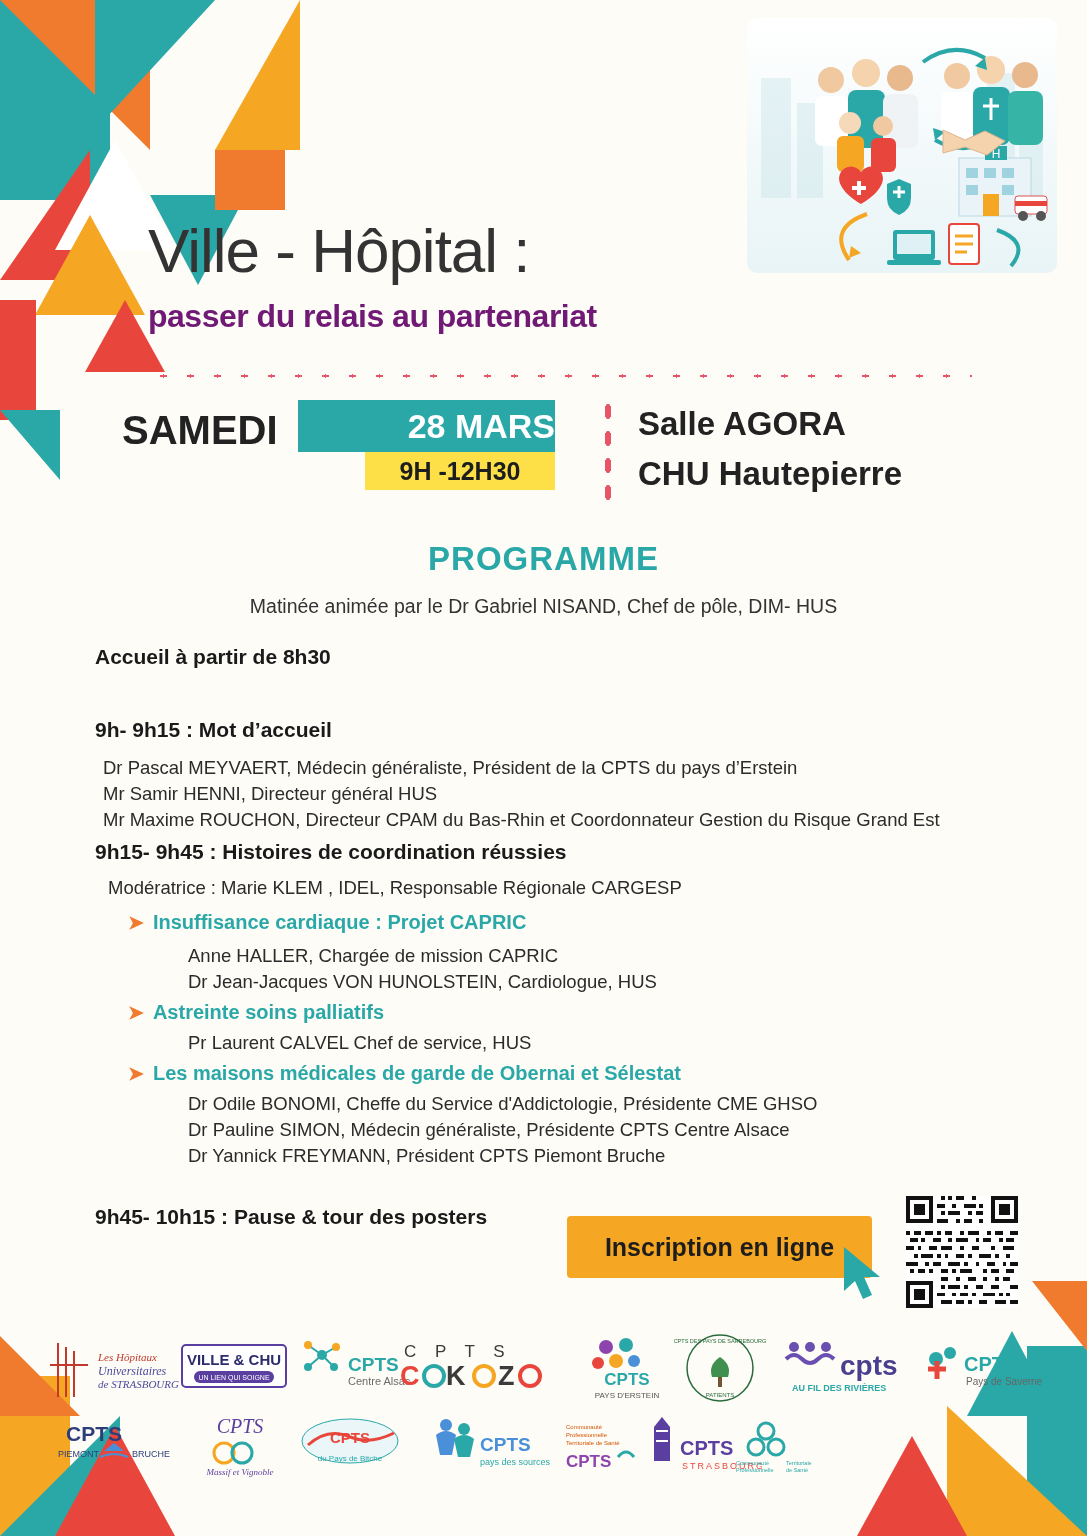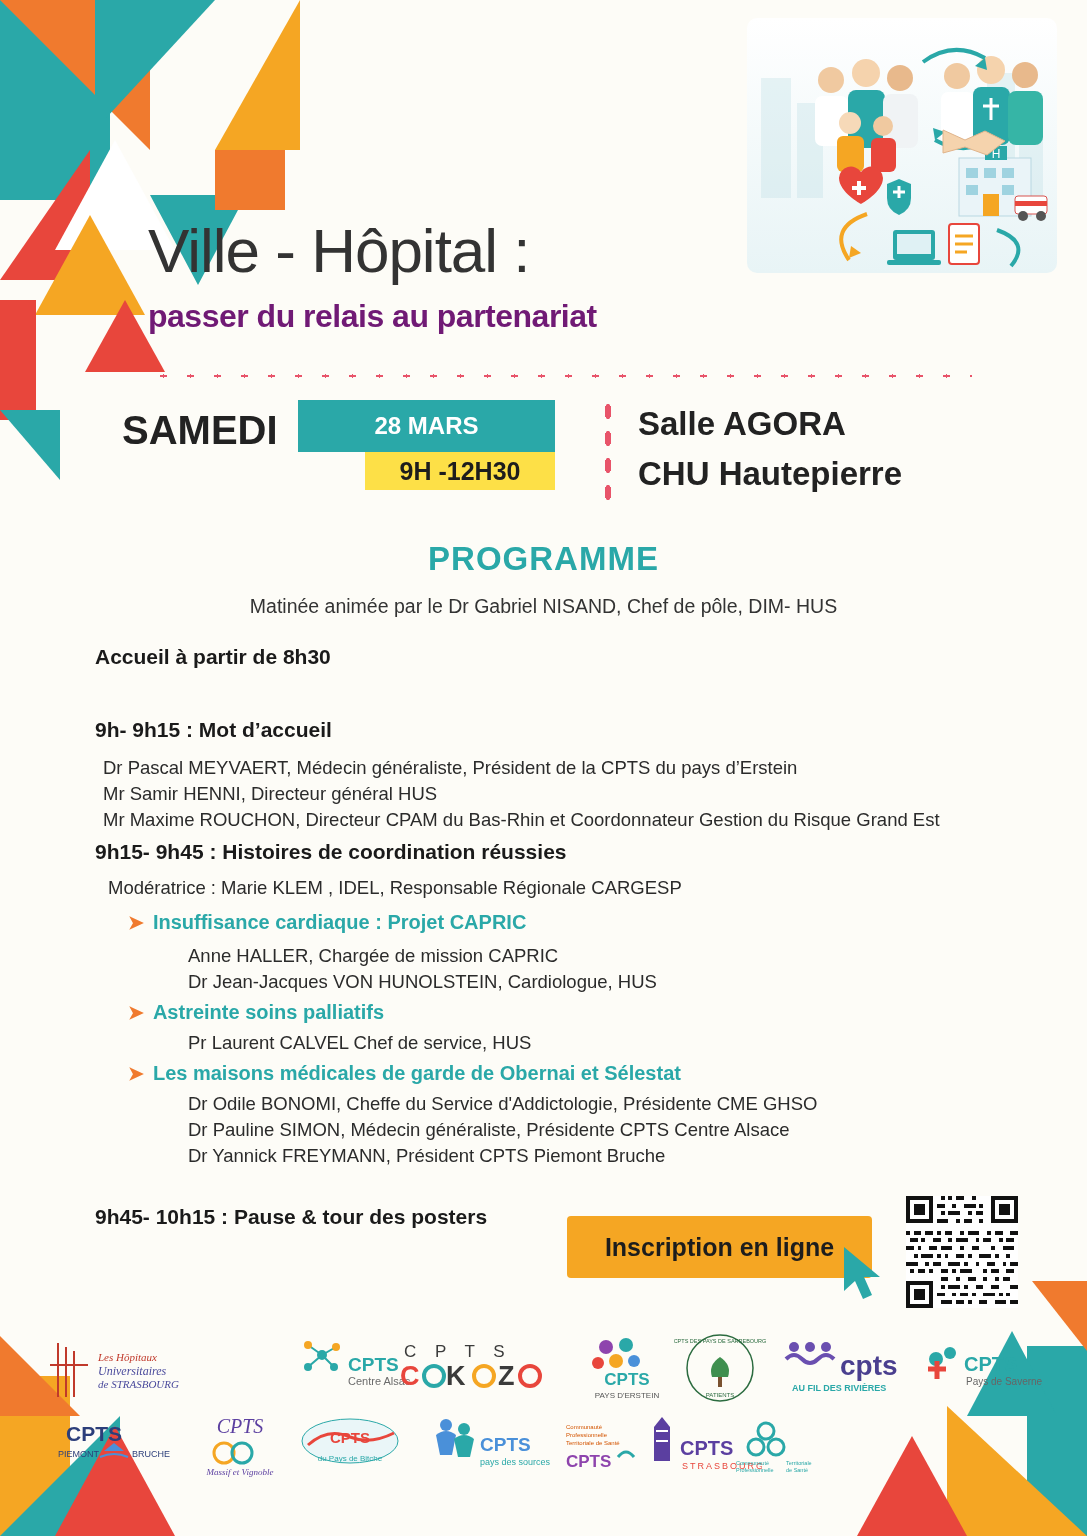--- a/index.html
+++ b/index.html
@@ -58,21 +58,21 @@
   
   #dots{
     position:absolute;left:150px;top:368px;width:822px;height:12px;
     background-image:radial-gradient(#e8546a 3.4px, transparent 3.5px);
     background-size:27px 12px;background-position:0 2px;background-repeat:repeat-x;
   }
 
   
   #samedi{position:absolute;left:122px;top:408px;font-size:40px;font-weight:bold;color:#222;}
   #datebox{position:absolute;left:298px;top:400px;width:257px;height:52px;background:#2aa8a8;}
-  #datebox span{display:block;text-align:center;line-height:52px;font-size:24px;font-weight:bold;color:#fff;}
+  #datebox span{display:block;text-align:right;line-height:52px;font-size:34px;font-weight:bold;color:#fff;}
   #hourbox{position:absolute;left:365px;top:452px;width:190px;height:38px;background:#fde047;}
   #hourbox span{display:block;text-align:center;line-height:38px;font-size:25px;font-weight:bold;color:#1d1d1d;}
   #vdots{
     position:absolute;left:602px;top:398px;width:12px;height:110px;
     background-image:radial-gradient(#e8546a 3.4px, transparent 3.5px);
     background-size:12px 27px;background-repeat:repeat-y;
   }
   #place1{position:absolute;left:638px;top:405px;font-size:33px;font-weight:bold;color:#222;}
   #place2{position:absolute;left:638px;top:455px;font-size:33px;font-weight:bold;color:#222;}
 
@@ -312,20 +312,28 @@
       <g stroke="#c0392b" stroke-width="2" fill="none">
         <path d="M18 8 v54 M26 12 v50 M34 16 v46"></path>
         <path d="M10 30 h38"></path>
       </g>
       <text x="58" y="26" font-size="11" fill="#c0392b" font-style="italic" font-family="Liberation Serif, serif">Les Hôpitaux</text>
       <text x="58" y="40" font-size="12" fill="#4a4a9c" font-style="italic" font-family="Liberation Serif, serif">Universitaires</text>
       <text x="58" y="53" font-size="11" fill="#4a4a9c" font-style="italic" font-family="Liberation Serif, serif">de STRASBOURG</text>
     </svg>
   </div>
 
+  <div class="logo" style="left:152px;top:14px;width:120px;height:56px;">
+    <svg width="120" height="56" viewBox="0 0 120 56">
+      <rect x="10" y="6" width="104" height="42" rx="4" fill="#fff" stroke="#5b3fa0" stroke-width="2"></rect>
+      <text x="62" y="26" font-size="15" fill="#2c2c6c" text-anchor="middle" font-weight="bold" font-family="Liberation Sans, sans-serif">VILLE &amp; CHU</text>
+      <rect x="22" y="32" width="80" height="12" rx="6" fill="#5b3fa0"></rect>
+      <text x="62" y="41" font-size="7" fill="#fff" text-anchor="middle" font-family="Liberation Sans, sans-serif">UN LIEN QUI SOIGNE</text>
+    </svg>
+  </div>
 
   <div class="logo" style="left:270px;top:8px;width:120px;height:70px;">
     <svg width="120" height="70" viewBox="0 0 120 70">
       <g stroke="#2aa8a8" stroke-width="2" fill="none">
         <path d="M18 12 L32 22 L18 34 M32 22 L46 14 M32 22 L44 34"></path>
       </g>
       <g fill="#f5a623">
           <circle cx="18" cy="12" r="4"></circle>
           <circle cx="46" cy="14" r="4"></circle>
         </g>

